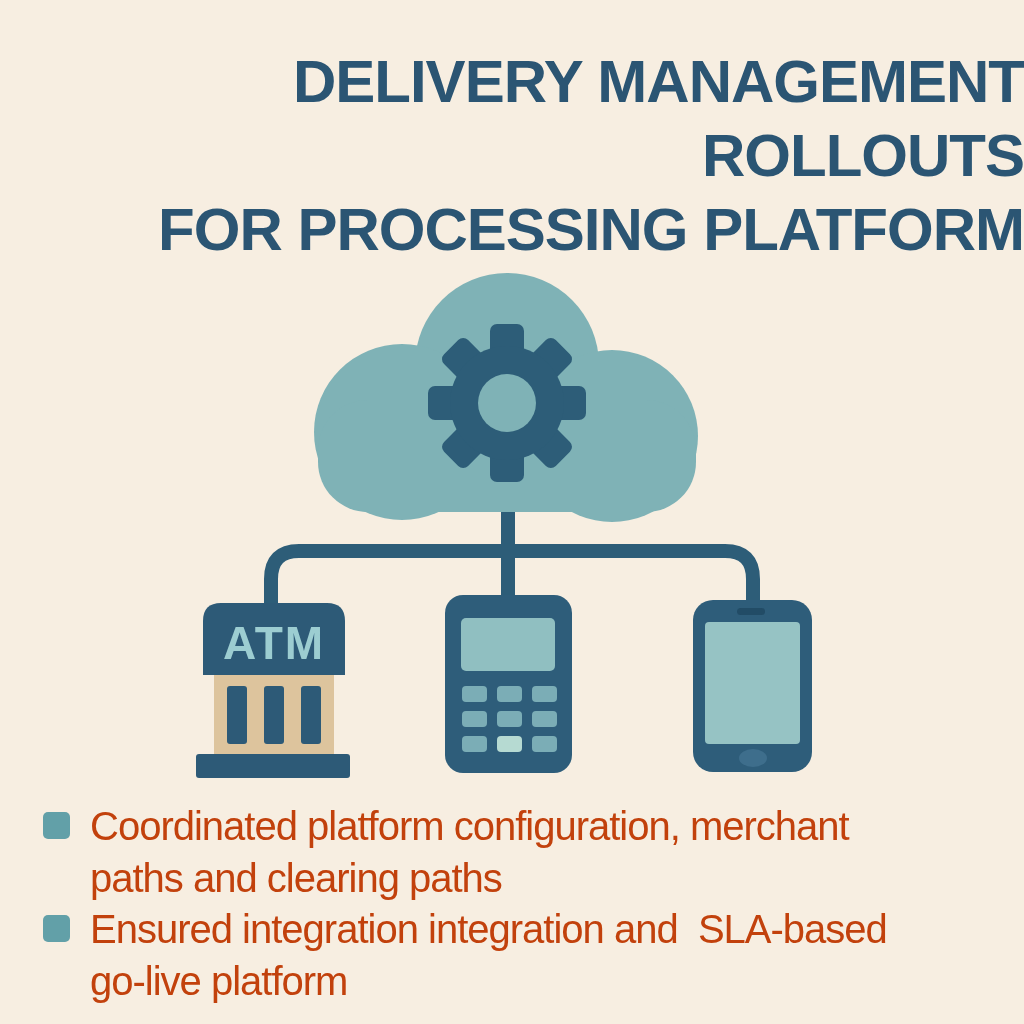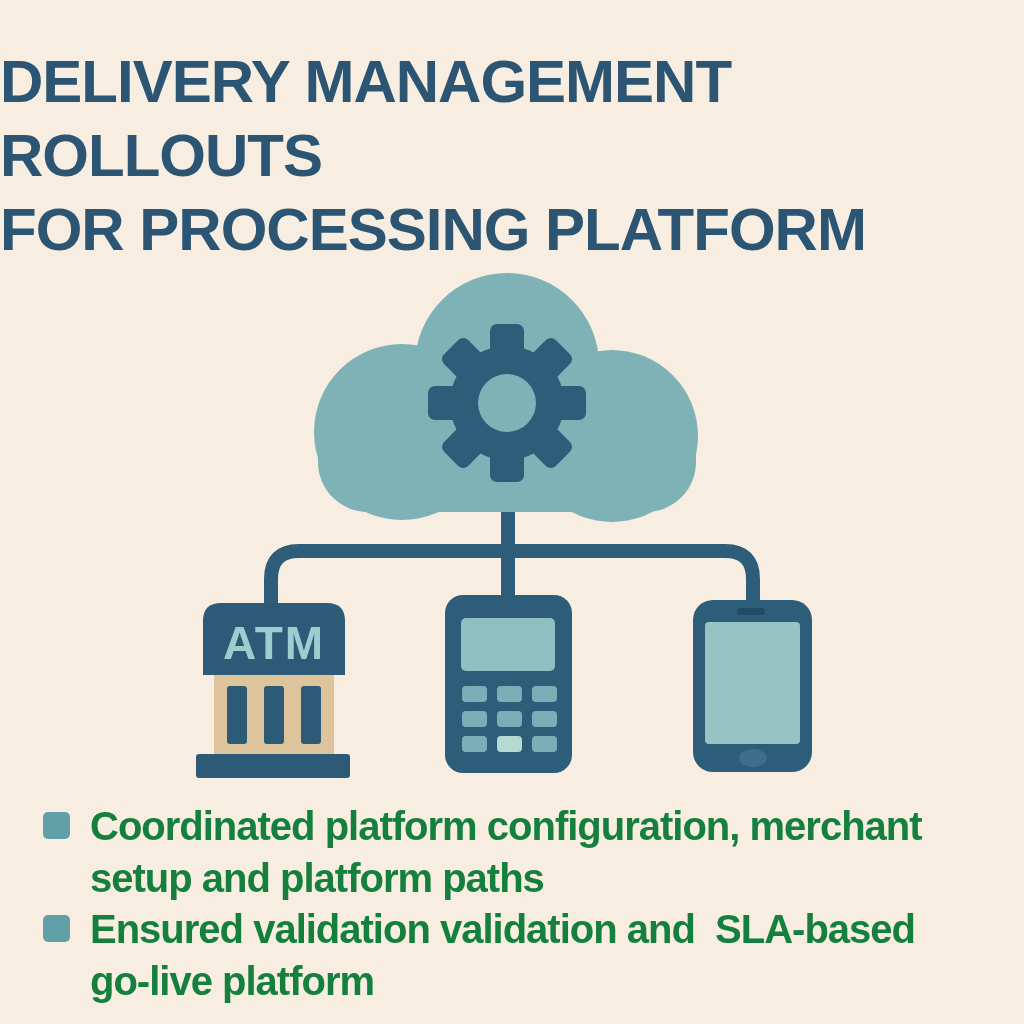--- a/index.html
+++ b/index.html
@@ -6,41 +6,41 @@
   .canvas{
     position:relative;
     width:1024px;height:1024px;
     background:#f7eee1;
     overflow:hidden;
     font-family:"Liberation Sans", sans-serif;
   }
   .title{
     position:absolute;
     top:45px;left:0;width:1024px;
-    text-align:left;
+    text-align:right;
     color:#2b5573;
     font-weight:bold;
     font-size:60px;
     line-height:74px;
     letter-spacing:-1px;
   }
   .title .tline{display:block;white-space:pre;}
   .diagram-svg{position:absolute;top:262px;left:0;}
   .bullet-row{position:absolute;left:0;width:1024px;}
   .bullet-row.b1{top:800px;}
   .bullet-row.b2{top:903px;}
   .bullet-marker{
     position:absolute;left:43px;top:12px;
     width:27px;height:27px;border-radius:5px;
     background:#62a0a8;
   }
   .bullet-text{
     position:absolute;left:90px;top:0;width:880px;
-    color:#15803d;
-    font-weight:bold;
+    color:#c2410c;
+    font-weight:normal;
     font-size:40px;
     line-height:52px;
     letter-spacing:-1px;
   }
   .bullet-text .bline{display:block;white-space:pre-wrap;}
   .atm-text{
     font-family:"Liberation Sans", sans-serif;
     font-weight:bold;
     font-size:46px;
     letter-spacing:2px;
@@ -120,25 +120,25 @@
       <rect x="737" y="346" width="28" height="7" rx="3.5" fill="#224c66"></rect>
       <rect x="705" y="360" width="95" height="122" rx="4" fill="#96c3c4"></rect>
       <ellipse cx="753" cy="496" rx="14" ry="9" fill="#3e6e8c"></ellipse>
     </g>
   </svg>
 
   <div class="bullet-row b1">
     <span class="bullet-marker"></span>
     <div class="bullet-text">
       <span class="bline">Coordinated platform configuration, merchant</span>
-      <span class="bline">setup and platform paths</span>
+      <span class="bline">paths and clearing paths</span>
     </div>
   </div>
 
   <div class="bullet-row b2">
     <span class="bullet-marker"></span>
     <div class="bullet-text">
-      <span class="bline">Ensured validation validation and  SLA-based</span>
+      <span class="bline">Ensured integration integration and  SLA-based</span>
       <span class="bline">go-live platform</span>
     </div>
   </div>
 
 </div>
 
 </body></html>

